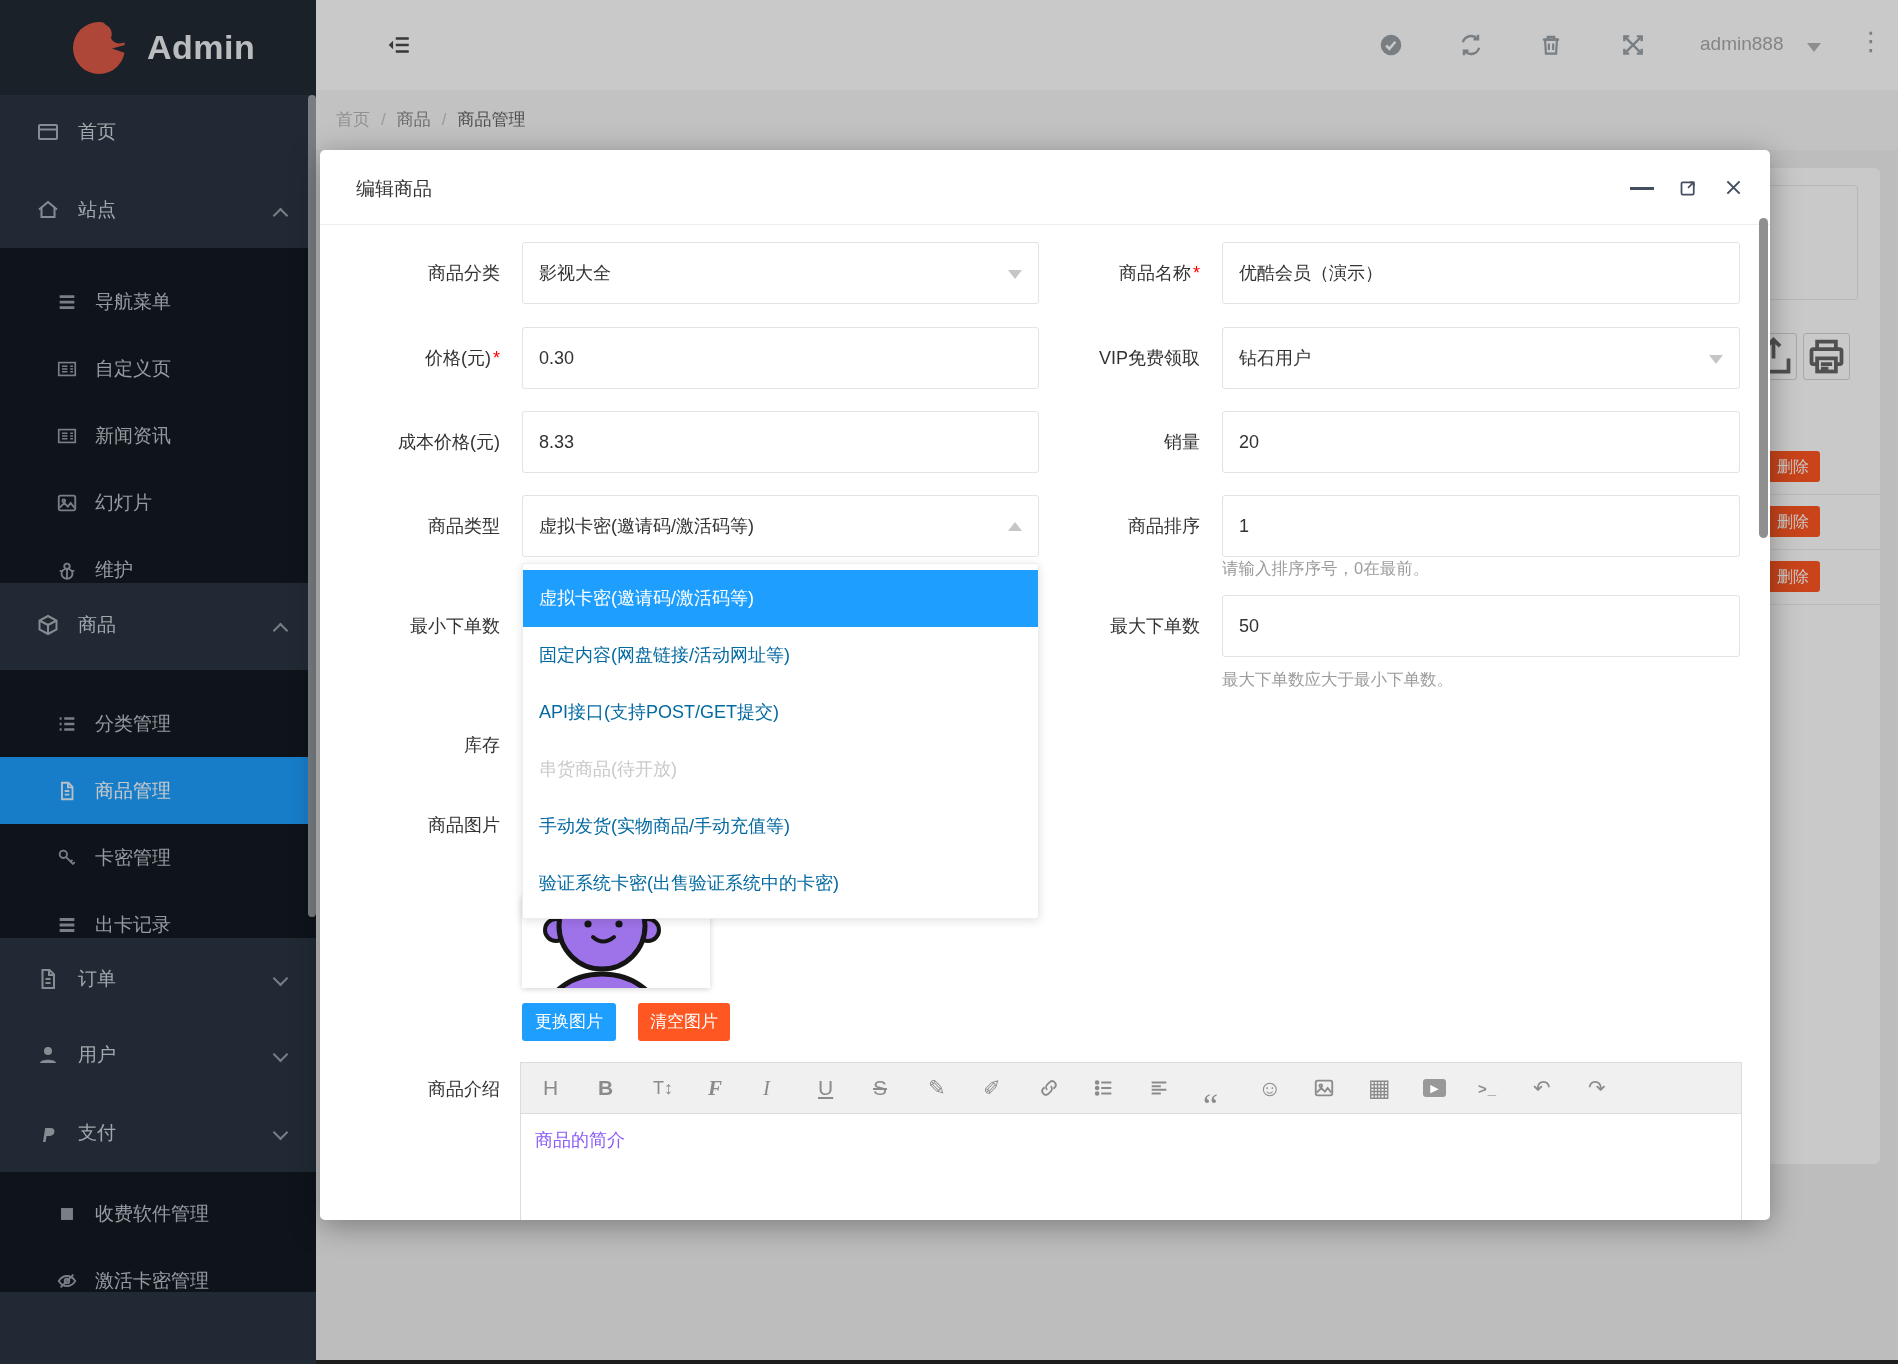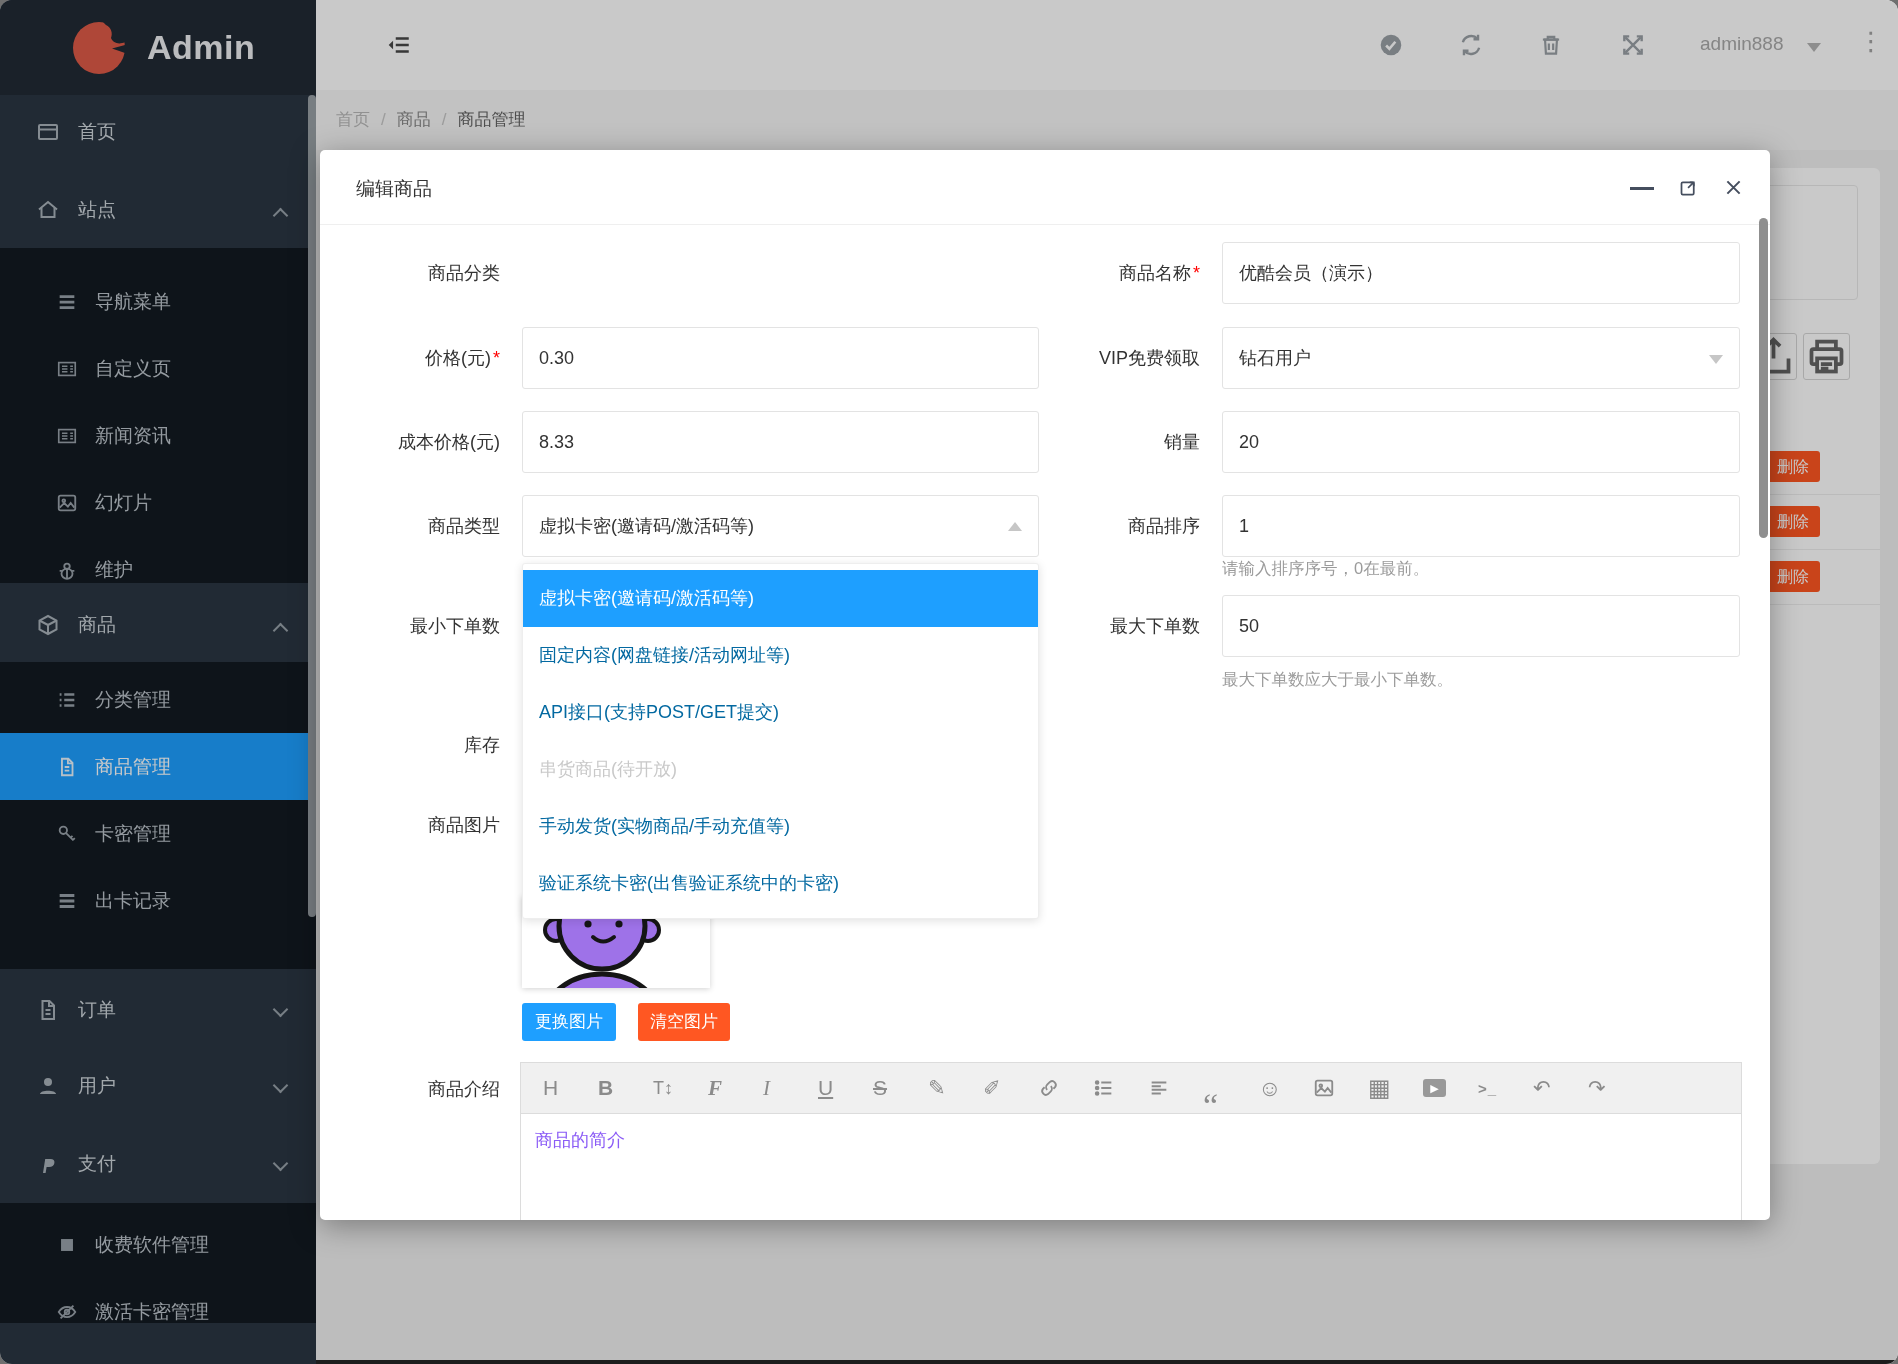--- a/index.html
+++ b/index.html
@@ -1,17 +1,17 @@
 <!DOCTYPE html>
 <html><head>
 <meta charset="utf-8">
 <style>
   html,body{margin:0;padding:0;background:#6f6f6f;}
   #canvas{position:relative;width:1898px;height:1364px;overflow:hidden;
-    font-family:"Liberation Sans","DejaVu Sans",sans-serif;background:#f0f0f0;border-radius:12px;}
+    font-family:"Liberation Sans","DejaVu Sans",sans-serif;background:#f0f0f0;}
   svg{display:block}
   .ic svg,.tb-ic svg,.mc svg,.btn-ic svg{width:100%;height:100%}
 
   
   #sidebar{position:absolute;left:0;top:0;width:316px;height:1364px;background:#2b3642;z-index:10;}
   #side-header{height:95px;background:#212a34;display:flex;align-items:center;padding-left:73px;}
   #brand-name{font-size:34px;font-weight:bold;color:#edeff1;margin-left:22px;letter-spacing:.5px;}
   .side-item{height:66px;display:flex;align-items:center;padding-left:36px;color:#ced5db;font-size:19px;position:relative;}
   .side-item .ic{width:24px;height:24px;margin-right:18px;color:#a9b2ba;flex:none;}
   .submenu{background:#131a21;}
@@ -186,21 +186,21 @@
     <div class="side-item" style="margin-top:9px">
       <span class="ic">
           <svg viewBox="0 0 24 24" fill="none" stroke="currentColor" stroke-width="2">
             <path d="M12 3l8.5 4.5v9L12 21l-8.5-4.5v-9z"></path>
             <path d="M12 12v9M12 12l8.5-4.5M12 12L3.5 7.5"></path>
           </svg>
         </span>
       <span>商品</span>
       <span class="chev up"></span>
     </div>
-    <div class="submenu" style="margin-top:4px;height:307px;padding-top:4px;box-sizing:border-box">
+    <div class="submenu" style="margin-top:12px;height:268px;padding-top:20px;box-sizing:border-box">
       <div class="sub-item">
         <span class="ic">
             <svg viewBox="0 0 24 24" fill="none" stroke="currentColor" stroke-width="2.6">
               <path d="M9 6h11M9 12h11M9 18h11"></path>
               <path d="M4 6h2M4 12h2M4 18h2"></path>
             </svg>
           </span>
         <span>分类管理</span>
       </div>
       <div class="sub-item active">
@@ -388,20 +388,21 @@
     <div class="flb left" style="top:582px"><span>库存</span></div>
     <div class="flb left" style="top:662px"><span>商品图片</span></div>
     <div class="flb left" style="top:926px"><span>商品介绍</span></div>
 
     <div class="flb right" style="top:110px"><span>商品名称</span><span class="req">*</span></div>
     <div class="flb right" style="top:195px"><span>VIP免费领取</span></div>
     <div class="flb right" style="top:279px"><span>销量</span></div>
     <div class="flb right" style="top:363px"><span>商品排序</span></div>
     <div class="flb right" style="top:463px"><span>最大下单数</span></div>
 
+    <div class="inp lcol" style="top:92px"><span>影视大全</span><span class="caret-down"></span></div>
     <div class="inp rcol" style="top:92px"><span>优酷会员（演示）</span></div>
     <div class="inp lcol" style="top:177px"><span>0.30</span></div>
     <div class="inp rcol" style="top:177px"><span>钻石用户</span><span class="caret-down"></span></div>
     <div class="inp lcol" style="top:261px"><span>8.33</span></div>
     <div class="inp rcol" style="top:261px"><span>20</span></div>
     <div class="inp lcol" style="top:345px"><span>虚拟卡密(邀请码/激活码等)</span><span class="caret-up"></span></div>
     <div class="inp rcol" style="top:345px"><span>1</span></div>
     <div class="hint" style="top:408px">请输入排序序号，0在最前。</div>
     <div class="inp rcol" style="top:445px"><span>50</span></div>
     <div class="hint" style="top:519px">最大下单数应大于最小下单数。</div>

